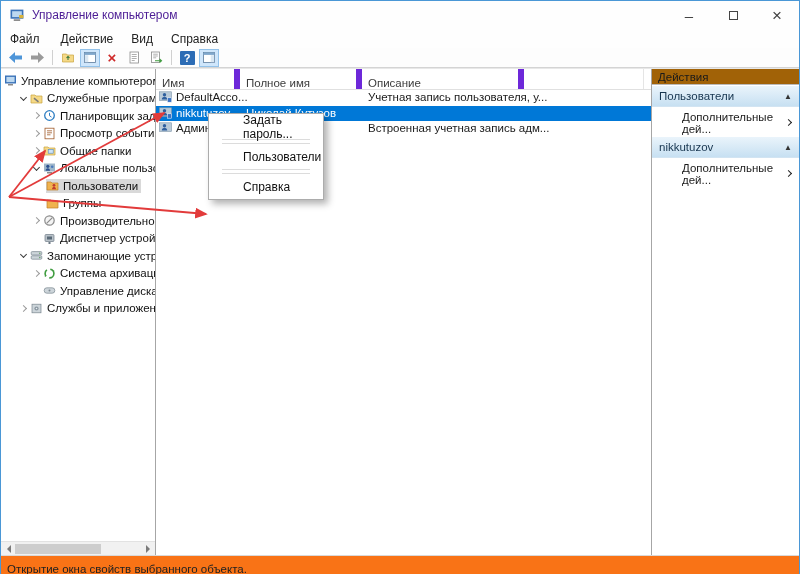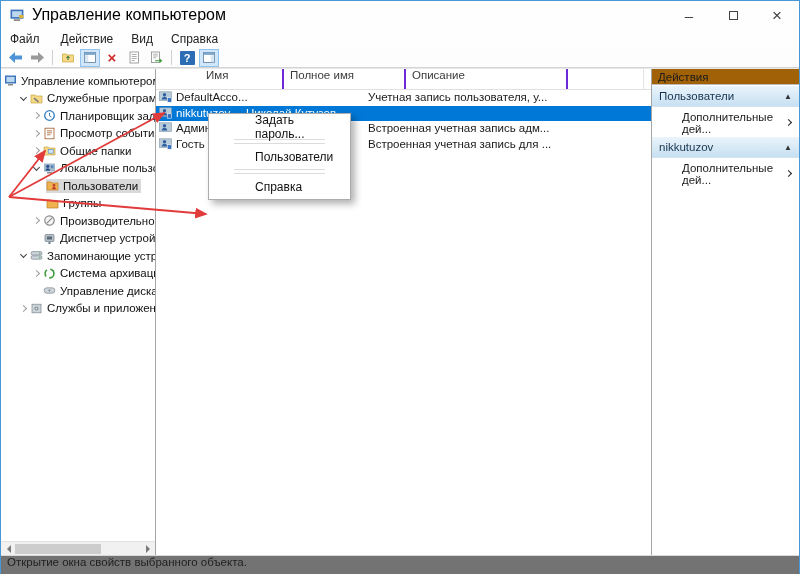--- a/index.html
+++ b/index.html
@@ -14,21 +14,21 @@
   body{
     width:800px;height:574px;overflow:hidden;
     font-family:"Liberation Sans","DejaVu Sans",sans-serif;
     font-size:12px;color:#1a1a1a;background:#fff;
   }
   .window{position:relative;width:800px;height:574px;border:1px solid #4a97d6;background:#fff;}
 
   
   .titlebar{height:28px;display:flex;align-items:center;background:#fefefe;padding-left:9px;}
   .titlebar .appicon{width:15px;height:15px;margin-right:7px;flex:0 0 auto;}
-  .titlebar .title{font-size:16px;color:#000000;}
+  .titlebar .title{font-size:12px;color:#4c1d95;}
   .win-controls{margin-left:auto;display:flex;height:100%;}
   .win-btn{width:44px;height:100%;display:flex;align-items:center;justify-content:center;color:#444;font-size:15px;}
   .max-glyph{width:9px;height:9px;border:1.2px solid #444;display:inline-block;}
   .close-glyph{font-size:17px;line-height:1;}
 
   
   .menubar{height:19px;display:flex;align-items:center;padding-left:9px;gap:0;background:#fefefe;}
   .menu-item{padding:0 9px;height:100%;display:flex;align-items:center;color:#222;}
   .menu-item:first-child{padding-left:0;padding-right:12px;}
 
@@ -59,53 +59,53 @@
   .hscroll{position:absolute;left:0;right:0;bottom:0;height:14px;background:#f1f1f1;border-top:1px solid #e2e2e2;display:flex;align-items:center;}
   .sb-arrow{width:13px;height:100%;display:flex;align-items:center;justify-content:center;}
   .tri-l{width:0;height:0;border:4px solid transparent;border-right-color:#7a7a7a;margin-right:2px;}
   .tri-r{width:0;height:0;border:4px solid transparent;border-left-color:#7a7a7a;margin-left:2px;}
   .sb-thumb{width:86px;height:10px;background:#cdcdcd;margin-left:1px;}
   .sb-thumb2{margin-left:auto;}
 
   
   .list-panel{flex:1 1 auto;position:relative;border-right:1px solid var(--panel-border);background:#fff;overflow:hidden;}
   .list-header{height:21px;border-bottom:1px solid #e0e0e0;position:relative;font-size:11.5px;color:#3c3c3c;}
-  .col-h{position:absolute;top:0;height:100%;display:flex;align-items:flex-start;padding-left:6px;border-right:2px solid #6d28d9;margin-left:44px;}
+  .col-h{position:absolute;top:0;height:100%;display:flex;align-items:flex-end;padding-left:6px;border-right:6px solid #6d28d9;}
   .col-name{left:0;width:84px;}
   .col-full{left:84px;width:122px;}
   .col-desc{left:206px;width:162px;}
   .col-extra{left:368px;width:120px;border-right:1px solid #e5e5e5;height:100%;position:absolute;}
   .lrow{position:relative;height:15.5px;font-size:11.5px;display:block;}
   .lrow .uicon{position:absolute;left:3px;top:1px;}
   .lrow .cname{position:absolute;left:20px;top:1px;white-space:nowrap;}
   .lrow .cfull{position:absolute;left:90px;top:1px;white-space:nowrap;}
   .lrow .cdesc{position:absolute;left:212px;top:1px;white-space:nowrap;}
   .lrow.sel{background:var(--accent);color:#fff;}
 
   
-  .ctx-menu{position:absolute;left:207px;top:112px;width:143px;background:#fff;
-    border:1px solid #acacac;box-shadow:4px 4px 7px rgba(0,0,0,.3);padding:3px 18px;z-index:50;}
+  .ctx-menu{position:absolute;left:207px;top:112px;width:116px;background:#fff;
+    border:1px solid #acacac;box-shadow:4px 4px 7px rgba(0,0,0,.3);padding:3px 6px;z-index:50;}
   .ctx-item{height:19px;display:flex;align-items:center;padding-left:28px;position:relative;font-size:12px;color:#111;}
   .ctx-item.hl{background:var(--menu-hl);font-weight:bold;}
   .ctx-sep{height:1px;background:#dcdcdc;margin:3px 7px;}
   .sub-arrow{position:absolute;right:9px;width:5px;height:5px;border-top:1.3px solid #555;border-right:1.3px solid #555;transform:rotate(45deg);}
 
   
   .actions-panel{width:147px;flex:0 0 auto;background:#fff;font-size:11.5px;}
   .actions-title{height:16px;display:flex;align-items:center;padding-left:6px;font-weight:normal;
     background:#a16207;border-bottom:1px solid #b9b9b9;color:#1a1a1a;}
   .act-section{height:21px;display:flex;align-items:center;padding:0 7px;color:#17354f;
     background:linear-gradient(#eaf4fb,#c7e0f2);border-bottom:1px solid #d2e4f2;margin-top:1px;}
   .act-collapse{margin-left:auto;font-size:8px;color:#333;}
   .act-item{height:23px;display:flex;align-items:center;padding:8px 8px 0 30px;color:#1a1a1a;position:relative;}
   .act-item .sub-arrow{right:8px;border-color:#222;}
   .act-gap{height:6px;}
 
   
-  .statusbar{height:20px;background:#737373;border-top:1px solid #d9d9d9;display:flex;align-items:flex-start;
+  .statusbar{height:20px;background:#f97316;border-top:1px solid #d9d9d9;display:flex;align-items:flex-end;
     padding-left:6px;font-size:11.5px;color:#222;}
 
   
   .anno{position:absolute;left:0;top:0;width:800px;height:574px;z-index:99;pointer-events:none;}
 </style>
 </head>
 <body>
 
 <div class="window">
 
@@ -434,33 +434,20 @@
               <rect x=".5" y=".8" width="12" height="8.6" fill="#b9cad8" stroke="#7d94a8" stroke-width=".6"></rect>
               <circle cx="5.5" cy="3.8" r="1.7" fill="#2f5f9e"></circle>
               <path d="M2.8 8.6c0-1.9 1.3-2.8 2.7-2.8s2.7.9 2.7 2.8z" fill="#2f5f9e"></path>
             </svg>
         </span>
         <span class="cname">Администратор</span>
         <span class="cfull"></span>
         <span class="cdesc">Встроенная учетная запись адм...</span>
       </div>
 
-      <div class="lrow">
-        <span class="uicon">
-          <svg width="13" height="12" viewBox="0 0 13 12">
-              <rect x=".5" y=".8" width="12" height="8.6" fill="#b9cad8" stroke="#7d94a8" stroke-width=".6"></rect>
-              <circle cx="5.5" cy="3.8" r="1.7" fill="#2f5f9e"></circle>
-              <path d="M2.8 8.6c0-1.9 1.3-2.8 2.7-2.8s2.7.9 2.7 2.8z" fill="#2f5f9e"></path>
-              <rect x="8.3" y="6.8" width="4.4" height="4.4" fill="#3a72c2" stroke="#fff" stroke-width=".5"></rect>
-            </svg>
-        </span>
-        <span class="cname">Гость</span>
-        <span class="cfull"></span>
-        <span class="cdesc">Встроенная учетная запись для ...</span>
-      </div>
     </div>
 
     <div class="actions-panel">
       <div class="actions-title">Действия</div>
 
       <div class="act-section">
         <span>Пользователи</span>
         <span class="act-collapse">▲</span>
       </div>
       <div class="act-item">

